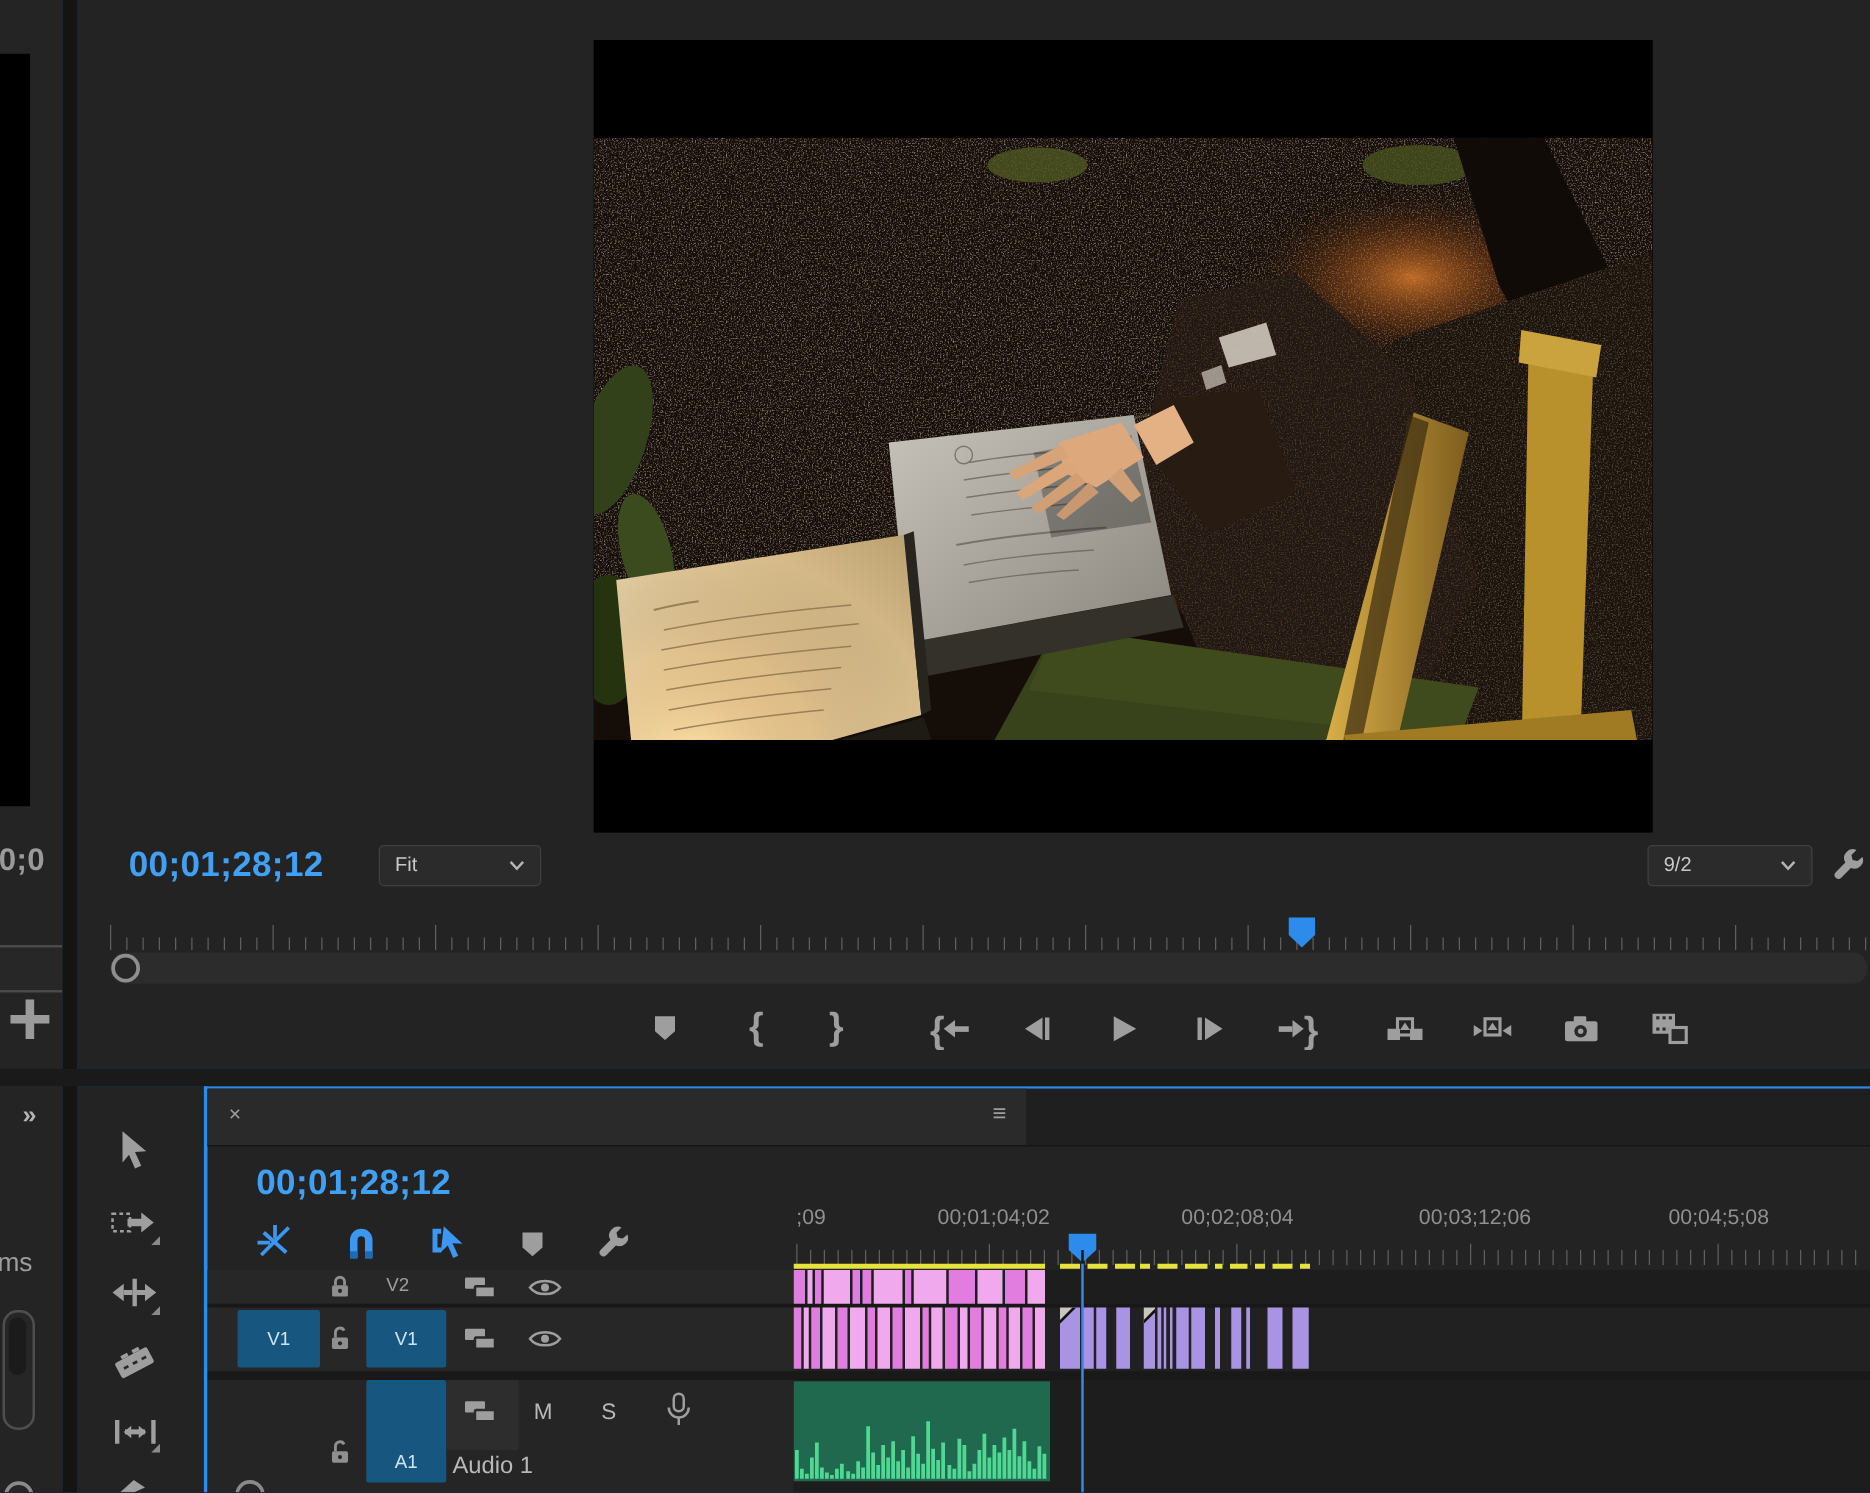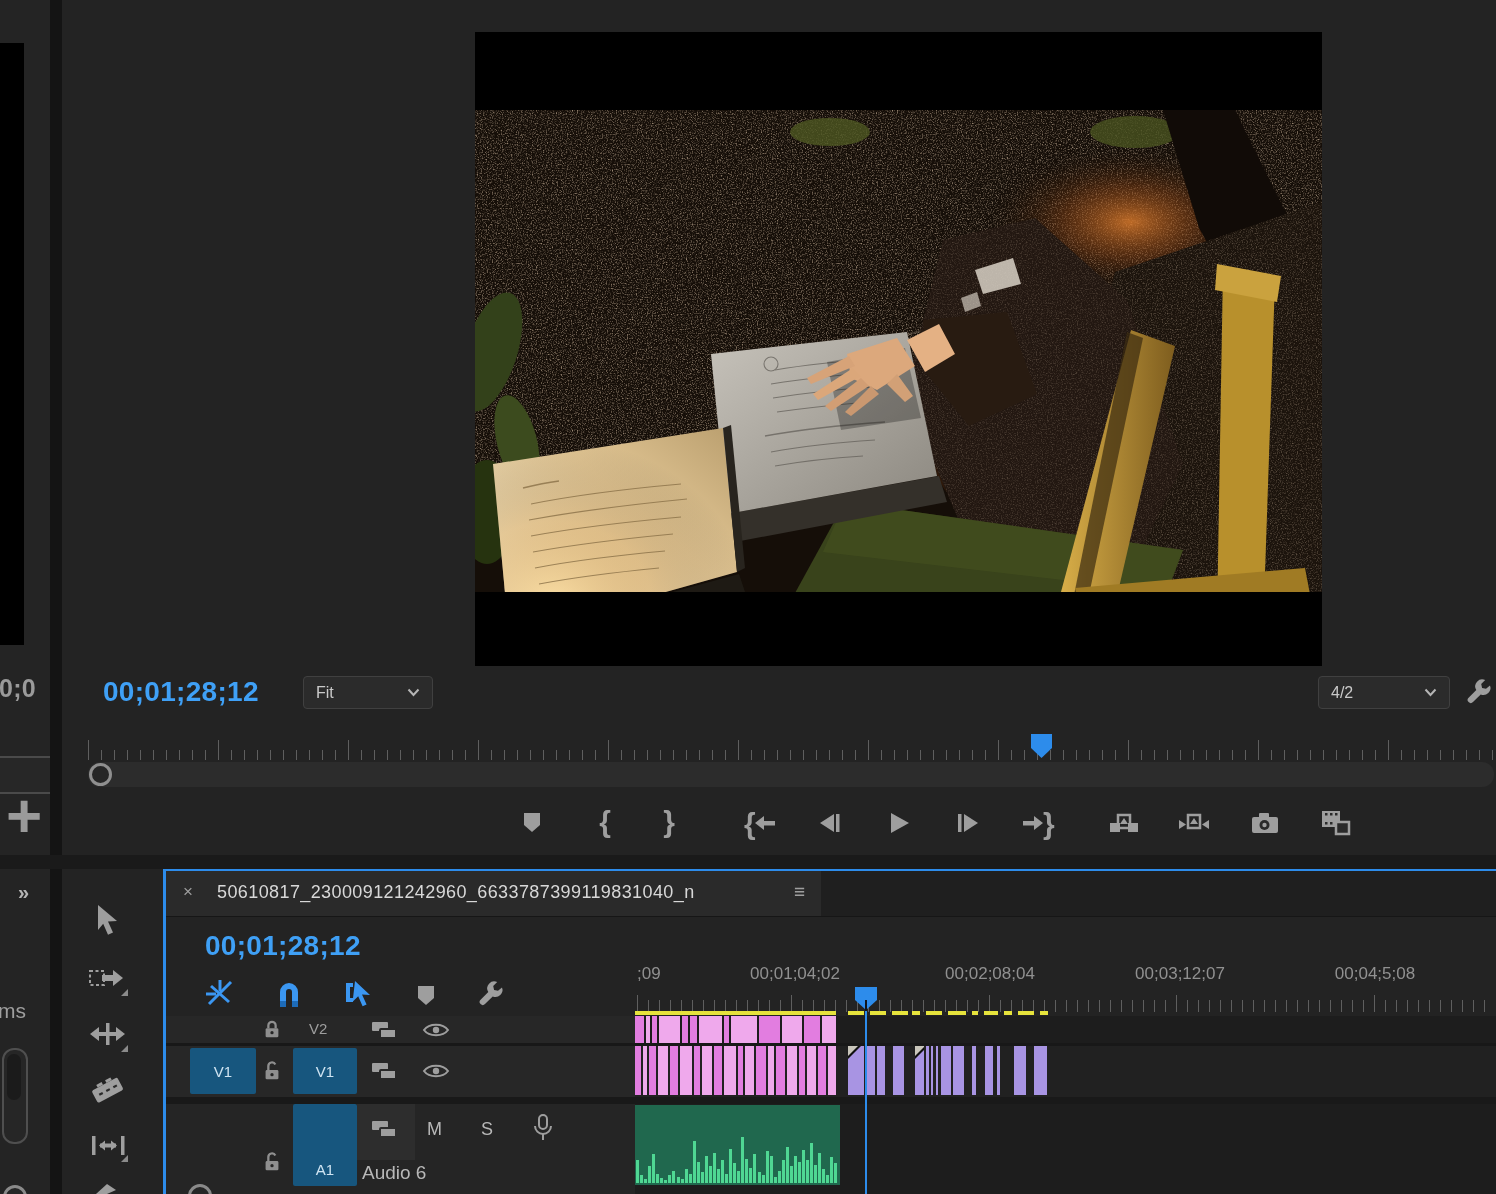--- a/index.html
+++ b/index.html
@@ -138,21 +138,21 @@
     </div>
 
     <div class="abs tc" style="left:41px;top:676px;">00;01;28;12</div>
     <div class="dd" style="left:241px;top:676px;width:130px;height:33px;">
       <span>Fit</span>
       <svg width="13" height="9">
           <path d="M1.5 1.5 L6.5 7 L11.5 1.5" stroke="#b5b5b5" stroke-width="2" fill="none"></path>
         </svg>
     </div>
     <div class="dd" style="left:1256px;top:676px;width:132px;height:33px;">
-      <span>4/2</span>
+      <span>9/2</span>
       <svg width="13" height="9">
           <path d="M1.5 1.5 L6.5 7 L11.5 1.5" stroke="#b5b5b5" stroke-width="2" fill="none"></path>
         </svg>
     </div>
     <div class="iconbtn" style="left:1400px;top:676px;width:32px;height:32px;">
       <svg width="30" height="30" viewBox="0 0 30 30">
           <path d="M27 8.5a7 7 0 0 1-9.3 8.9L10 25.1a3.1 3.1 0 1 1-4.4-4.4l7.7-7.7A7 7 0 0 1 22.2 3l-4 4 .9 3.9 3.9.9z" fill="#9e9e9e"></path>
         </svg>
     </div>
 
@@ -414,21 +414,20 @@
   </div>
 
   <div class="abs" style="left:163px;top:869px;width:1333px;height:325px;background:#232323;overflow:hidden;">
 
     <div class="abs" style="left:0;top:0;width:1333px;height:2px;background:#2d8ceb;"></div>
     <div class="abs" style="left:0;top:0;width:3px;height:325px;background:#2d8ceb;"></div>
 
     <div class="abs" style="left:3px;top:2px;width:1330px;height:45px;background:#1f1f1f;border-bottom:1px solid #161616;">
       <div class="abs" style="left:0;top:0;width:655px;height:45px;background:#2a2a2a;"></div>
       <span class="abs lbl" style="left:17px;top:11px;font-size:17px;">×</span>
-      <span class="abs" style="left:51px;top:11px;font-size:18px;color:#d8d8d8;letter-spacing:.4px;white-space:nowrap;">50610817_230009121242960_6633787399119831040_n</span>
       <span class="abs lbl" style="left:628px;top:10px;font-size:19px;">≡</span>
     </div>
 
     <div class="abs tc" style="left:42px;top:61px;">00;01;28;12</div>
 
     <div class="iconbtn" style="left:41px;top:109px;width:32px;height:32px;">
       <svg width="32" height="30" viewBox="0 0 32 30">
           <g stroke="#3b97f2" stroke-width="3">
             <line x1="5" y1="25" x2="27" y2="3"></line>
             <line x1="7" y1="7" x2="25" y2="23"></line>
@@ -468,21 +467,21 @@
     <div class="abs" style="left:472px;top:147px;width:861px;height:27px;background:#1d1d1d;"></div>
     <div class="abs" style="left:472px;top:177px;width:861px;height:51px;background:#212121;"></div>
     <div class="abs" style="left:472px;top:235px;width:861px;height:90px;background:#1d1d1d;"></div>
     <div class="abs" style="left:3px;top:174px;width:1330px;height:3px;background:#181818;"></div>
     <div class="abs" style="left:3px;top:228px;width:1330px;height:7px;background:#191919;"></div>
 
     <div class="abs" id="tl-labels" style="left:-163px;top:95px;width:1496px;height:24px;">
         <span class="rlabel" style="left: 637px;">;09</span>
         <span class="rlabel" style="left: 795px; transform: translateX(-50%);">00;01;04;02</span>
         <span class="rlabel" style="left: 990px; transform: translateX(-50%);">00;02;08;04</span>
-        <span class="rlabel" style="left: 1180px; transform: translateX(-50%);">00;03;12;07</span>
+        <span class="rlabel" style="left: 1180px; transform: translateX(-50%);">00;03;12;06</span>
         <span class="rlabel" style="left: 1375px; transform: translateX(-50%);">00;04;5;08</span>
       </div>
     <div class="abs" id="tl-ticks" style="left:474px;top:124px;width:857px;height:19px;">
         <div class="tick" style="left: 0px; height: 17px;"></div>
         <div class="tick" style="left: 11px; height: 12px;"></div>
         <div class="tick" style="left: 22px; height: 12px;"></div>
         <div class="tick" style="left: 33px; height: 12px;"></div>
         <div class="tick" style="left: 44px; height: 12px;"></div>
         <div class="tick" style="left: 55px; height: 12px;"></div>
         <div class="tick" style="left: 66px; height: 12px;"></div>
@@ -619,21 +618,21 @@
     </div>
     <span class="abs" style="left:264px;top:250px;font-size:18px;color:#b8b8b8;">M</span>
     <span class="abs" style="left:318px;top:250px;font-size:18px;color:#b8b8b8;">S</span>
     <div class="iconbtn" style="left:366px;top:243px;width:28px;height:32px;">
       <svg width="26" height="30" viewBox="0 0 26 30">
           <rect x="9" y="2" width="8" height="14" rx="4" fill="none" stroke="#9e9e9e" stroke-width="2"></rect>
           <path d="M5 13a8 8 0 0 0 16 0" fill="none" stroke="#9e9e9e" stroke-width="2"></path>
           <line x1="13" y1="21" x2="13" y2="27" stroke="#9e9e9e" stroke-width="2"></line>
         </svg>
     </div>
-    <span class="abs" style="left:199px;top:293px;font-size:19px;color:#b8b8b8;">Audio 6</span>
+    <span class="abs" style="left:199px;top:293px;font-size:19px;color:#b8b8b8;">Audio 1</span>
 
     <div class="abs" style="left:25px;top:315px;width:18px;height:18px;border:3px solid #8a8a8a;border-radius:50%;background:#262626;"></div>
   </div>
 
   <div class="abs" id="gen-layer" style="left:0;top:0;width:1496px;height:1194px;">
       <div class="clip" style="position: absolute; left: 635px; top: 1016px; width: 9px; height: 27px; background: rgb(226, 125, 224);"></div>
       <div class="clip" style="position: absolute; left: 646px; top: 1016px; width: 4px; height: 27px; background: rgb(239, 169, 236);"></div>
       <div class="clip" style="position: absolute; left: 652px; top: 1016px; width: 5px; height: 27px; background: rgb(226, 125, 224);"></div>
       <div class="clip" style="position: absolute; left: 659px; top: 1016px; width: 21px; height: 27px; background: rgb(239, 169, 236);"></div>
       <div class="clip" style="position: absolute; left: 682px; top: 1016px; width: 6px; height: 27px; background: rgb(226, 125, 224);"></div>

